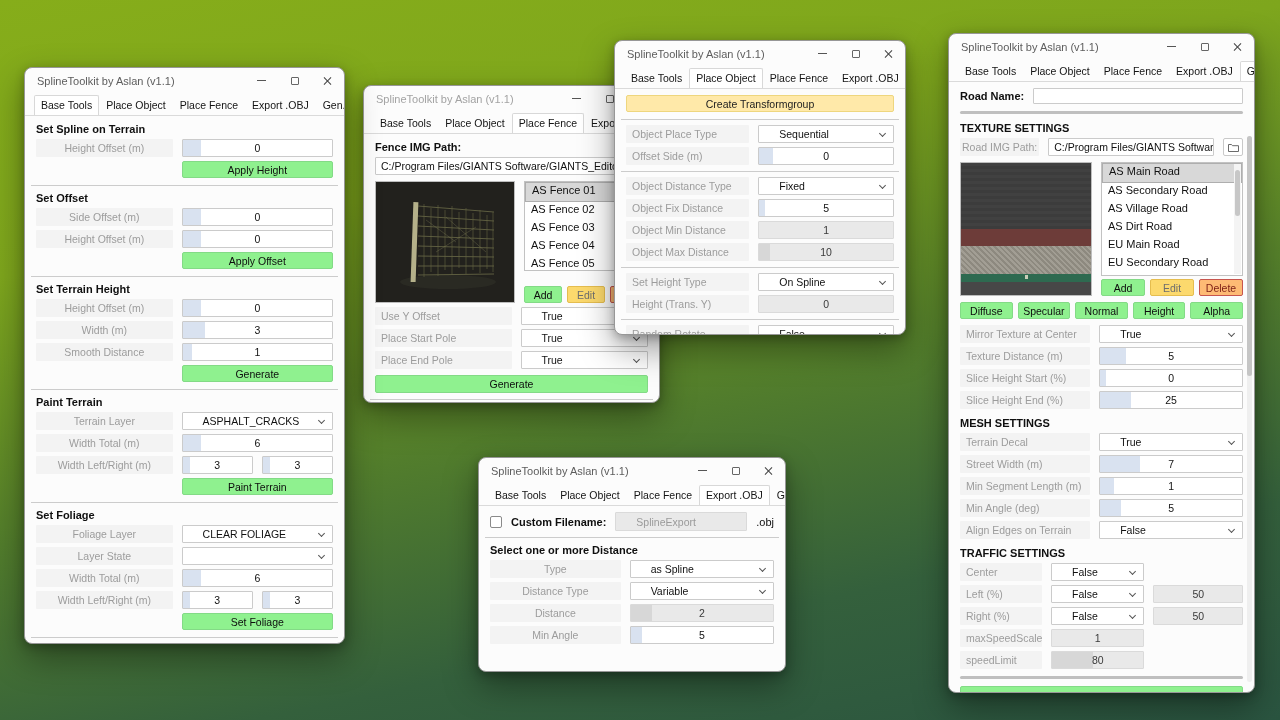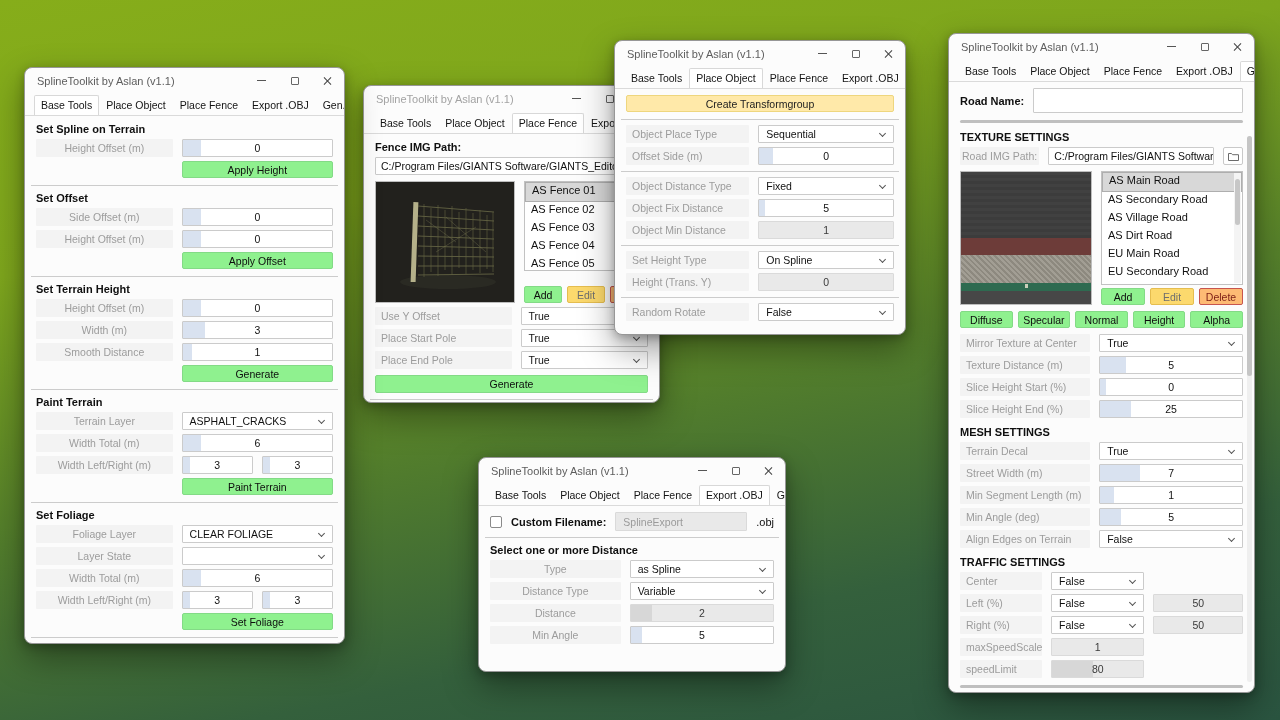--- a/index.html
+++ b/index.html
@@ -33,21 +33,21 @@
   .sep2{height:3px;background:#bfbfbf;border:none;border-radius:2px;margin:5px 0;flex:0 0 auto}
   .row{display:flex;gap:9px;margin:2px 0;height:18px;flex:0 0 auto;align-items:stretch}
   .lbl{flex:0 0 46%;background:#f3f3f3;color:#9c9c9c;font-size:10.5px;display:flex;align-items:center;justify-content:center;border-radius:1px;overflow:hidden;white-space:nowrap}
   .lbl.left{justify-content:flex-start;padding-left:6px}
   .sp{flex:0 0 46%}
   .field{flex:1;position:relative;border:1px solid #cbcbcb;background:#fff;display:flex;align-items:center;justify-content:center;font-size:10.5px;color:#111;border-radius:1px;overflow:hidden;white-space:nowrap}
   .field .fill{position:absolute;left:0;top:0;bottom:0;background:#d9e2f0}
   .field>span{position:relative;z-index:1}
   .field.dis{background:#e9e9e9;border-color:#dadada;color:#3a3a3a}
   .field.dis .fill{background:#d7d7d7}
-  .dd{justify-content:flex-start;padding-left:7px}
+  .dd{justify-content:flex-start;padding-left:20px}
   .chev{position:absolute;right:8px;top:5px;width:5px;height:5px;border-right:1px solid #555;border-bottom:1px solid #555;transform:rotate(45deg);z-index:1}
   .twin{flex:1;display:flex;gap:9px}
   .twin .field{flex:1}
   .f4{width:4%}.f6{width:6%}.f8{width:8%}.f10{width:10%}.f12{width:12%}.f15{width:15%}.f18{width:18%}.f22{width:22%}.f28{width:28%}.f45{width:45%}
   .btn{height:17px;display:flex;align-items:center;justify-content:center;font-size:10.5px;border-radius:2px;flex:1}
   .btn.green{background:#8ff18f;border:1px solid #83da86;color:#0d0d0d}
   .btn.yellow{background:#fcd96d;border:1px solid #e5bd4f;color:#6e6e6e}
   .btn.yellow2{background:#ffe9a9;border:1px solid #eed67e;color:#222}
   .btn.red{background:#fdba74;border:1px solid #c7554e;color:#7c1d15}
   .btn.white{background:#fff;border:1px solid #c9c9c9;color:#222}
@@ -393,20 +393,27 @@
           <i class="fill f4"></i>
           <span>5</span>
         </div>
     </div>
     <div class="row">
       <div class="lbl left">Object Min Distance</div>
       <div class="field dis">
           <span>1</span>
         </div>
     </div>
+    <div class="row">
+      <div class="lbl left">Object Max Distance</div>
+      <div class="field dis">
+          <i class="fill f8"></i>
+          <span>10</span>
+        </div>
+    </div>
     <hr class="sep">
     <div class="row">
       <div class="lbl left">Set Height Type</div>
       <div class="field dd">
           <span>On Spline</span>
           <i class="chev"></i>
         </div>
     </div>
     <div class="row">
       <div class="lbl left">Height (Trans. Y)</div>
@@ -503,21 +510,21 @@
       </span>
   </div>
   <div class="tabs">
     <span class="tab">Base Tools</span>
     <span class="tab">Place Object</span>
     <span class="tab">Place Fence</span>
     <span class="tab">Export .OBJ</span>
     <span class="tab on">Gen. Street</span>
   </div>
   <div class="bd">
-    <div class="row" style="height:25px">
+    <div class="row" style="height:16px">
       <span class="boldlbl">Road Name:</span>
       <div class="field dd">
           <span></span>
         </div>
     </div>
     <hr class="sep2">
     <div class="sec">TEXTURE SETTINGS</div>
     <div class="row">
       <div class="lbl" style="flex:0 0 28%">Road IMG Path:</div>
       <div class="field dd" style="padding-left:5px">

